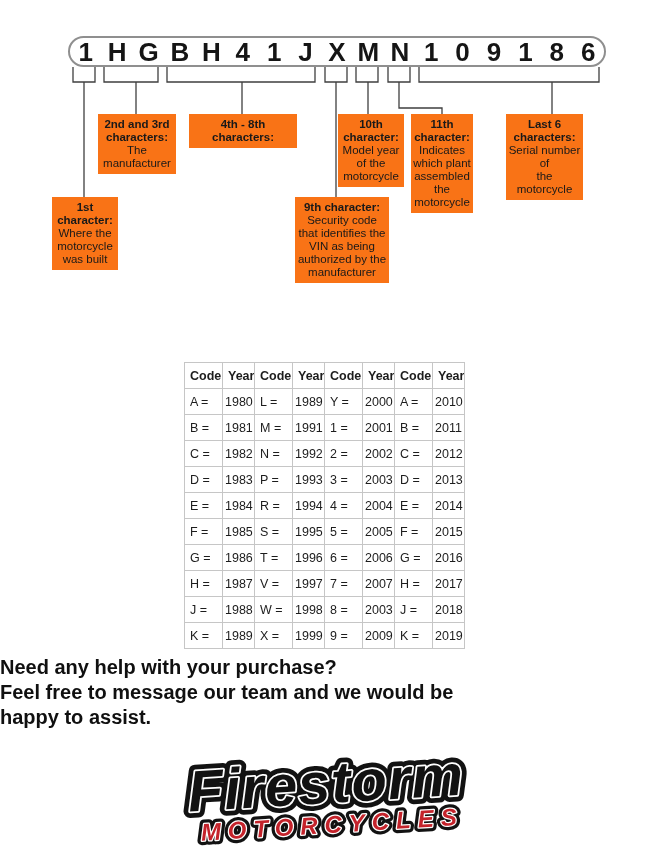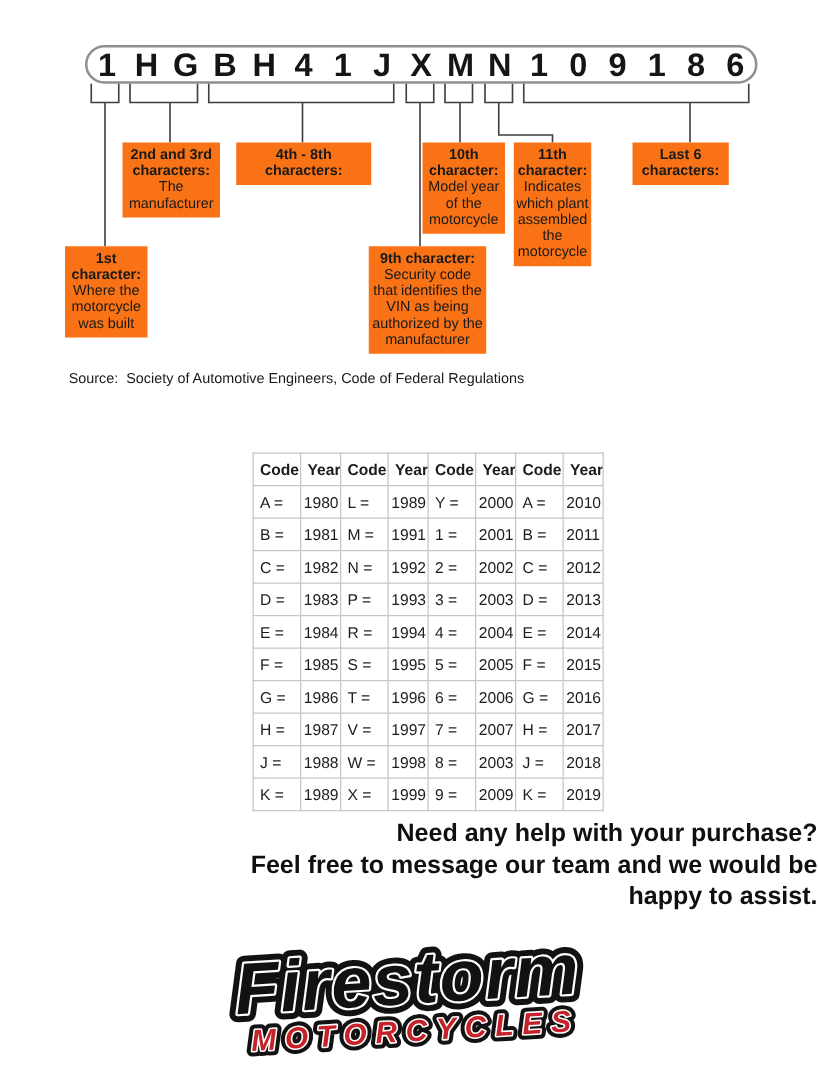--- a/index.html
+++ b/index.html
@@ -40,31 +40,31 @@
 
   .source {
     position:absolute; left:55px; top:297px; font-size:11.5px; color:#1a1a1a;
     white-space:pre-wrap;
   }
 
   
   .year-table {
     position:absolute; left:184px; top:362px;
     border-collapse:collapse; table-layout:fixed; width:281px;
-    font-size:12.5px; color:#1c1c1c;margin-left:18px;
+    font-size:12.5px; color:#1c1c1c;
   }
   .year-table th, .year-table td {
     border:1px solid #c6c6c6; height:23px; white-space:nowrap; overflow:hidden;
   }
   .year-table th { font-weight:bold; text-align:left; padding:1px 2px 1px 5px; }
   .year-table td.code { text-align:left;  padding:1px 2px 1px 5px; }
   .year-table td.year { text-align:left; padding:1px 4px 1px 2px; }
 
   .help {
-    position:absolute; left:0; top:655px; width:654px; text-align:right;
+    position:absolute; left:0; top:655px; width:654px; text-align:left;
     font-size:20px; font-weight:bold; line-height:25px; color:#101010;
     white-space:pre-line;
   }
 
   
   .logo-svg { position:absolute; left:137px; top:756px; }
   .lg-blob, .lg-inner {
     font-family:"Liberation Sans", sans-serif; font-style:italic; font-weight:bold;
     font-size:58px; letter-spacing:1px; paint-order:stroke; stroke-linejoin:round;
   }
@@ -156,23 +156,24 @@
 character:</div>
     <div class="co-body">Indicates
 which plant
 assembled
 the
 motorcycle</div>
   </div>
   <div class="co" id="co-l6">
     <div class="co-title">Last 6
 characters:</div>
-  </div>
-
-  <div class="source">Source:  Society of Automotive Engineers, Code of Federal Regulations</div>
+    <div class="co-body">Serial number of
+the motorcycle</div>
+  </div>
+
 
   <table class="year-table">
     <colgroup>
       <col style="width:38px">
         <col style="width:32px">
       <col style="width:38px">
         <col style="width:32px">
       <col style="width:38px">
         <col style="width:32px">
       <col style="width:38px">

